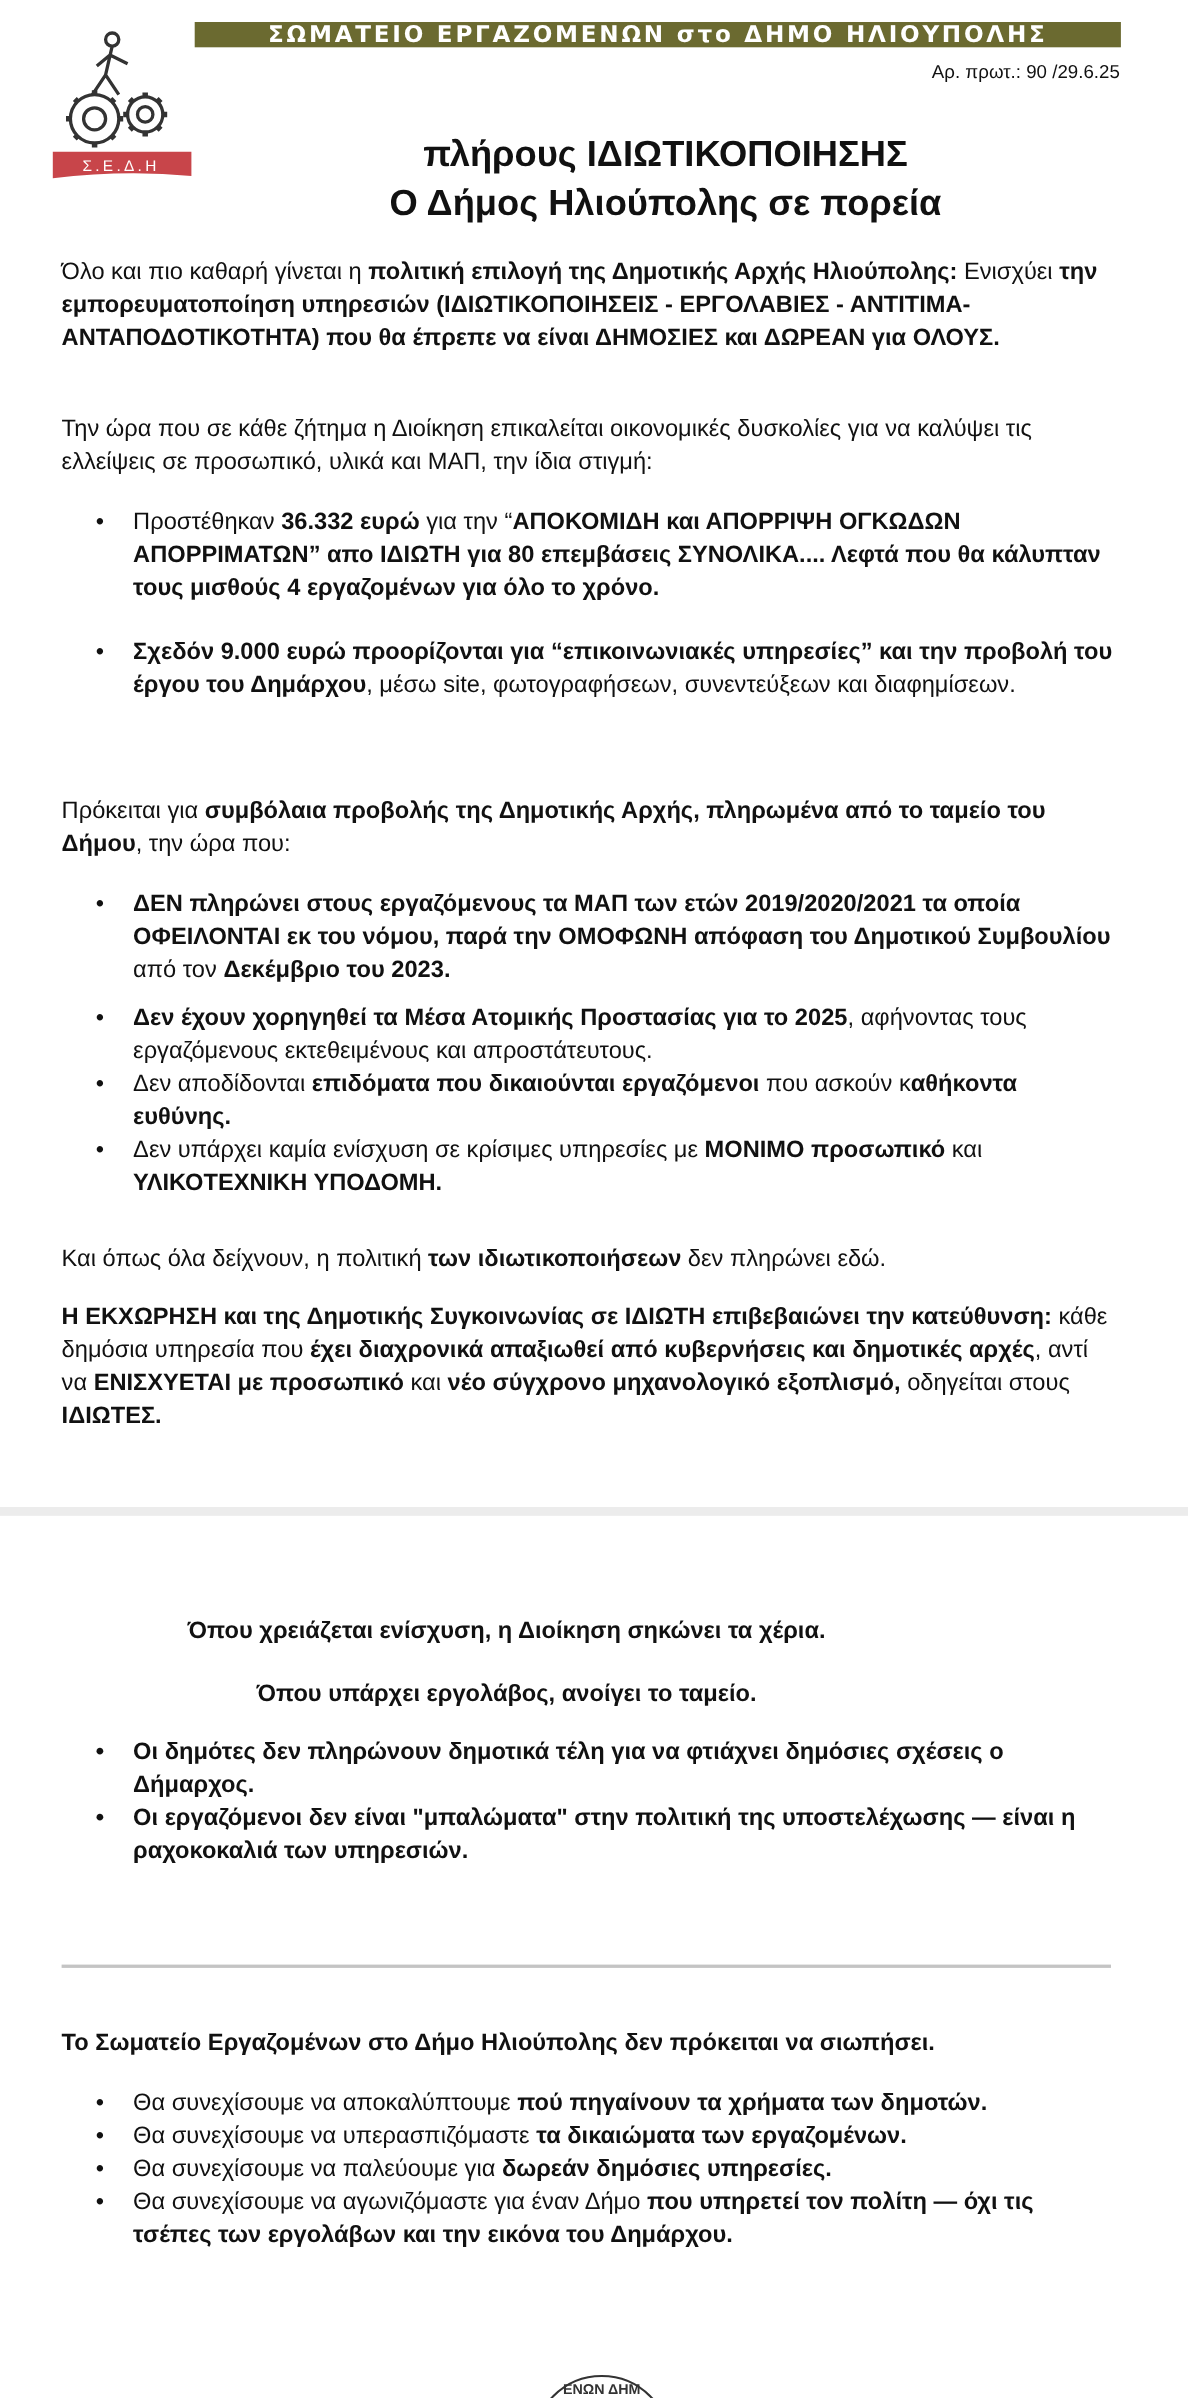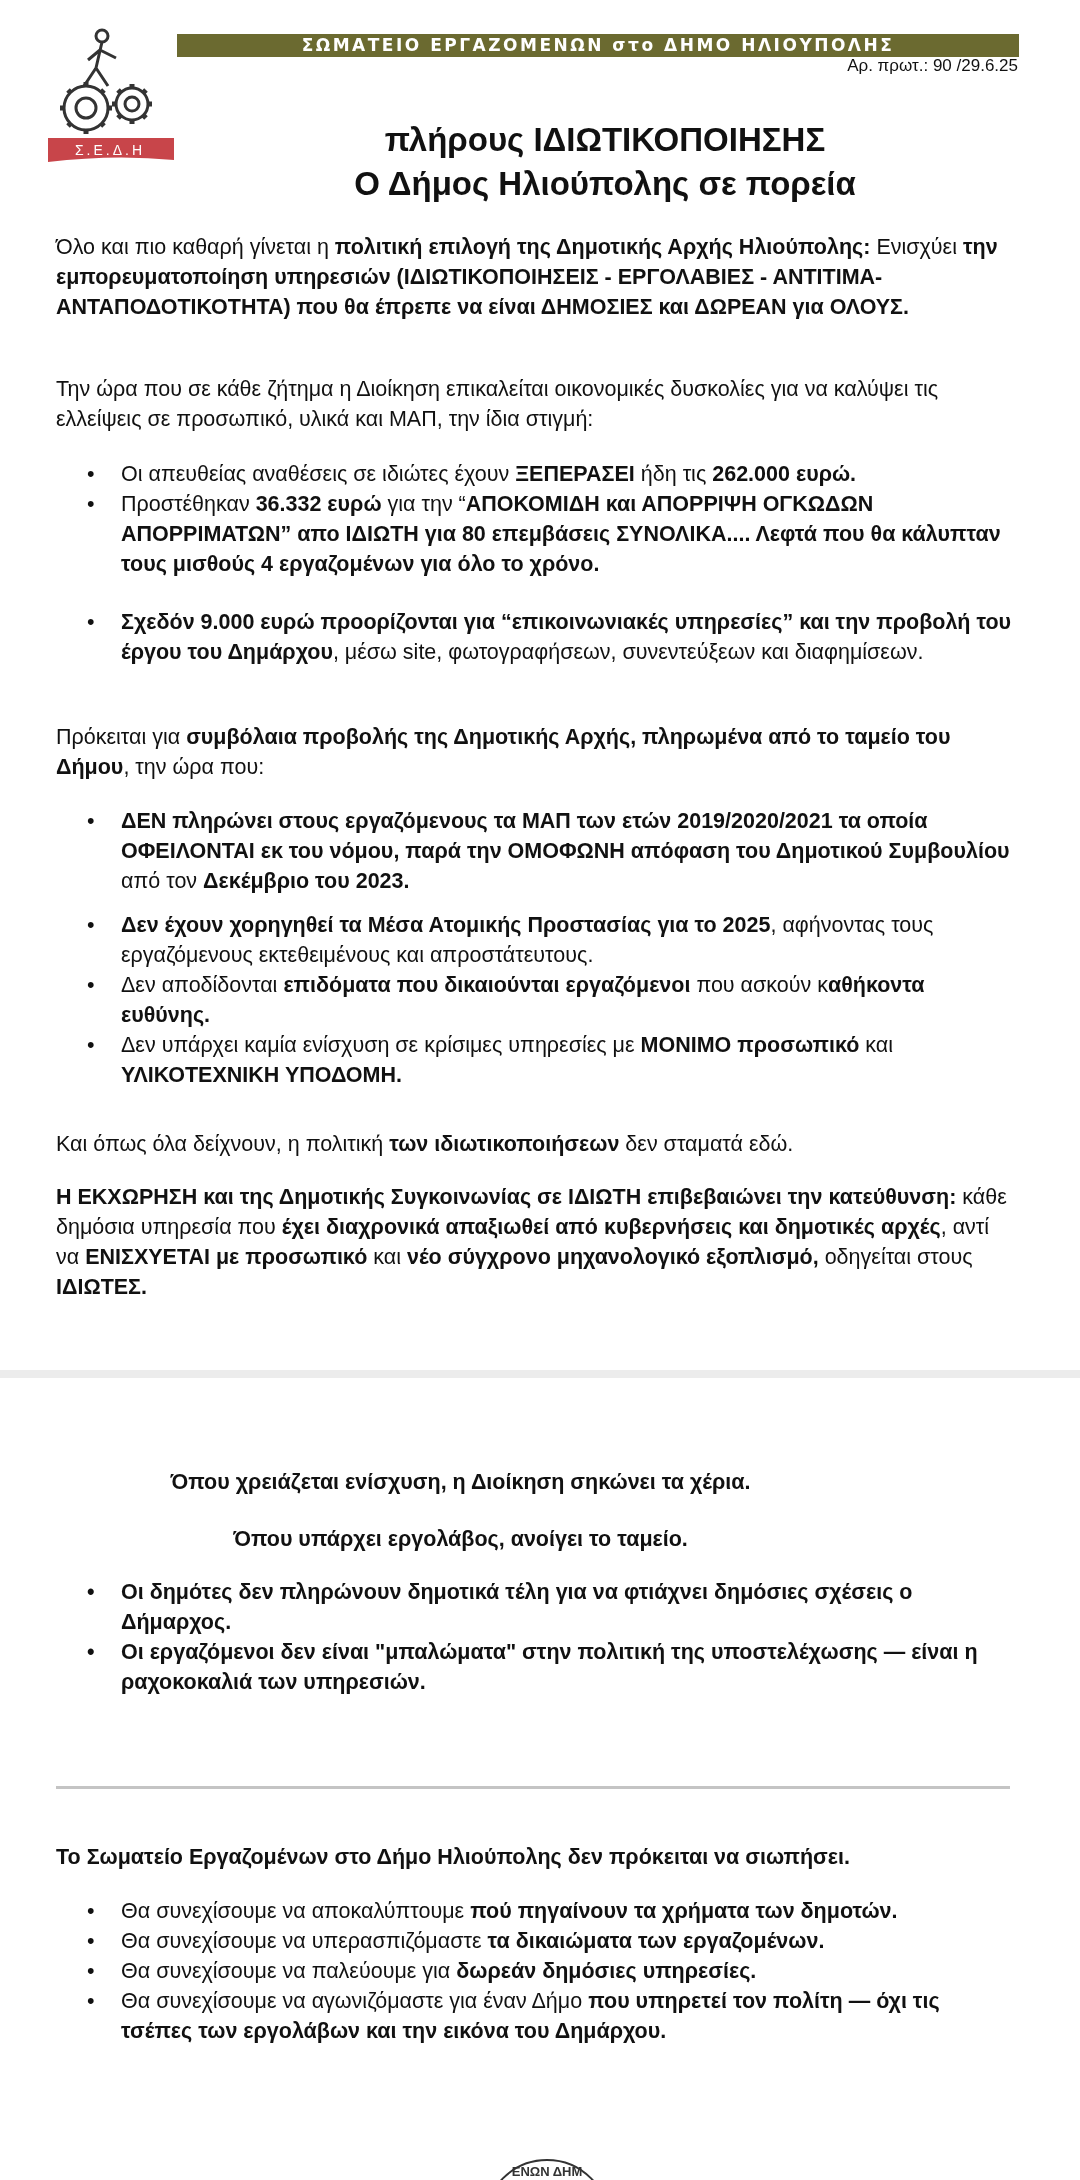--- a/index.html
+++ b/index.html
@@ -1,20 +1,20 @@
 <!DOCTYPE html>
 <html><head>
 <meta charset="utf-8">
 <style>
   * { box-sizing: border-box; margin: 0; padding: 0; }
   html, body { width: 1080px; height: 2180px; background: #ffffff; overflow: hidden; }
   body { font-family: "Liberation Sans", sans-serif; color: #111; position: relative; }
   .logo { position: absolute; left: 44px; top: 24px; width: 136px; height: 140px; }
-  .band { position: absolute; left: 177px; top: 34px; width: 842px; height: 23px; background: #6b6a30;
-          color: #fff; font-family: "DejaVu Sans", sans-serif; font-weight: bold; font-size: 17px;
+  .band { position: absolute; left: 177px; top: 20px; width: 842px; height: 23px; background: #6b6a30;
+          color: #fff; font-family: "DejaVu Sans", sans-serif; font-weight: bold; font-size: 21px;
           letter-spacing: 2.5px; text-align: center; line-height: 23px; }
   .protocol { position: absolute; right: 62px; top: 56px; font-size: 17px; font-family: "Liberation Sans", sans-serif; }
   .title { position: absolute; left: 200px; top: 118px; width: 810px; text-align: center; font-weight: bold;
            font-size: 33px; line-height: 44px; }
   .content { position: absolute; left: 56px; width: 960px; font-size: 21.5px; line-height: 30px; }
   .content b { font-weight: bold; }
   p.par { margin: 0; }
   ul.bul { list-style: none; padding-left: 65px; }
   ul.bul li { position: relative; }
   ul.bul li::before { content: "\2022"; position: absolute; left: -34px; top: 0; }
@@ -57,41 +57,40 @@
 
 <div class="content" style="top:232px;">
   <p class="par rich"><span>Όλο και πιο καθαρή γίνεται η </span><b>πολιτική επιλογή της Δημοτικής Αρχής Ηλιούπολης:</b><span> Ενισχύει </span><b>την εμπορευματοποίηση υπηρεσιών (ΙΔΙΩΤΙΚΟΠΟΙΗΣΕΙΣ - ΕΡΓΟΛΑΒΙΕΣ - ΑΝΤΙΤΙΜΑ- ΑΝΤΑΠΟΔΟΤΙΚΟΤΗΤΑ) που θα έπρεπε να είναι ΔΗΜΟΣΙΕΣ και ΔΩΡΕΑΝ για ΟΛΟΥΣ.</b></p>
 </div>
 <div class="content" style="top:374px;">
   <p class="par rich"><span>Την ώρα που σε κάθε ζήτημα η Διοίκηση επικαλείται οικονομικές δυσκολίες για να καλύψει τις ελλείψεις σε προσωπικό, υλικά και ΜΑΠ, την ίδια στιγμή:</span></p>
 </div>
 
 <div class="content" style="top:459px;">
   <ul class="bul">
-    <li class="rich"><span>Οι απευθείας αναθέσεις σε ιδιώτες έχουν </span><b>ΞΕΠΕΡΑΣΕΙ</b><span> ήδη τις </span><b>262.000 ευρώ.</b></li>
     <li class="rich"><span>Προστέθηκαν </span><b>36.332 ευρώ</b><span> για την “</span><b>ΑΠΟΚΟΜΙΔΗ και ΑΠΟΡΡΙΨΗ ΟΓΚΩΔΩΝ ΑΠΟΡΡΙΜΑΤΩΝ” απο ΙΔΙΩΤΗ για 80 επεμβάσεις ΣΥΝΟΛΙΚΑ.... Λεφτά που θα κάλυπταν τους μισθούς 4 εργαζομένων   για όλο το χρόνο.</b></li>
     <li class="rich" style="margin-top:28px;"><b>Σχεδόν 9.000 ευρώ προορίζονται για “επικοινωνιακές υπηρεσίες” και την προβολή του έργου του Δημάρχου</b><span>, μέσω site, φωτογραφήσεων, συνεντεύξεων και διαφημίσεων.</span></li>
   </ul>
 </div>
 
 <div class="content" style="top:722px;">
   <p class="par rich"><span>Πρόκειται για </span><b>συμβόλαια προβολής της Δημοτικής Αρχής, πληρωμένα από το ταμείο του Δήμου</b><span>, την ώρα που:</span></p>
 </div>
 
 <div class="content" style="top:806px;">
   <ul class="bul">
     <li class="rich"><b>ΔΕΝ πληρώνει στους εργαζόμενους τα ΜΑΠ των ετών 2019/2020/2021 τα οποία ΟΦΕΙΛΟΝΤΑΙ εκ του νόμου, παρά την ΟΜΟΦΩΝΗ απόφαση του Δημοτικού Συμβουλίου</b><span> από τον </span><b>Δεκέμβριο του 2023.</b></li>
     <li class="rich" style="margin-top:14px;"><b>Δεν έχουν χορηγηθεί τα Μέσα Ατομικής Προστασίας για το 2025</b><span>, αφήνοντας τους εργαζόμενους εκτεθειμένους και απροστάτευτους.</span></li>
     <li class="rich"><span>Δεν αποδίδονται </span><b>επιδόματα που δικαιούνται εργαζόμενοι</b><span> που ασκούν κ</span><b>αθήκοντα ευθύνης.</b></li>
     <li class="rich"><span>Δεν υπάρχει καμία ενίσχυση σε κρίσιμες υπηρεσίες με </span><b>ΜΟΝΙΜΟ προσωπικό</b><span> και </span><b>ΥΛΙΚΟΤΕΧΝΙΚΗ ΥΠΟΔΟΜΗ.</b></li>
   </ul>
 </div>
 
 <div class="content" style="top:1129px;">
-  <p class="par rich"><span>Και όπως όλα δείχνουν, η πολιτική </span><b>των ιδιωτικοποιήσεων</b><span> δεν σταματά εδώ.</span></p>
+  <p class="par rich"><span>Και όπως όλα δείχνουν, η πολιτική </span><b>των ιδιωτικοποιήσεων</b><span> δεν πληρώνει εδώ.</span></p>
 </div>
 
 <div class="content" style="top:1182px;">
   <p class="par rich"><b>Η ΕΚΧΩΡΗΣΗ και της Δημοτικής Συγκοινωνίας σε ΙΔΙΩΤΗ επιβεβαιώνει την κατεύθυνση:</b><span> κάθε δημόσια υπηρεσία που </span><b>έχει διαχρονικά απαξιωθεί από κυβερνήσεις και δημοτικές αρχές</b><span>, αντί να </span><b>ΕΝΙΣΧΥΕΤΑΙ με προσωπικό</b><span> και </span><b>νέο σύγχρονο μηχανολογικό εξοπλισμό,</b><span> οδηγείται στους </span><b>ΙΔΙΩΤΕΣ.</b></p>
 </div>
 
 <div class="divider-thick"></div>
 
 <div class="center-line" style="top:1470px;">Όπου χρειάζεται ενίσχυση, η Διοίκηση σηκώνει τα χέρια.</div>
 <div class="center-line" style="top:1527px;">Όπου υπάρχει εργολάβος, ανοίγει το ταμείο.</div>

